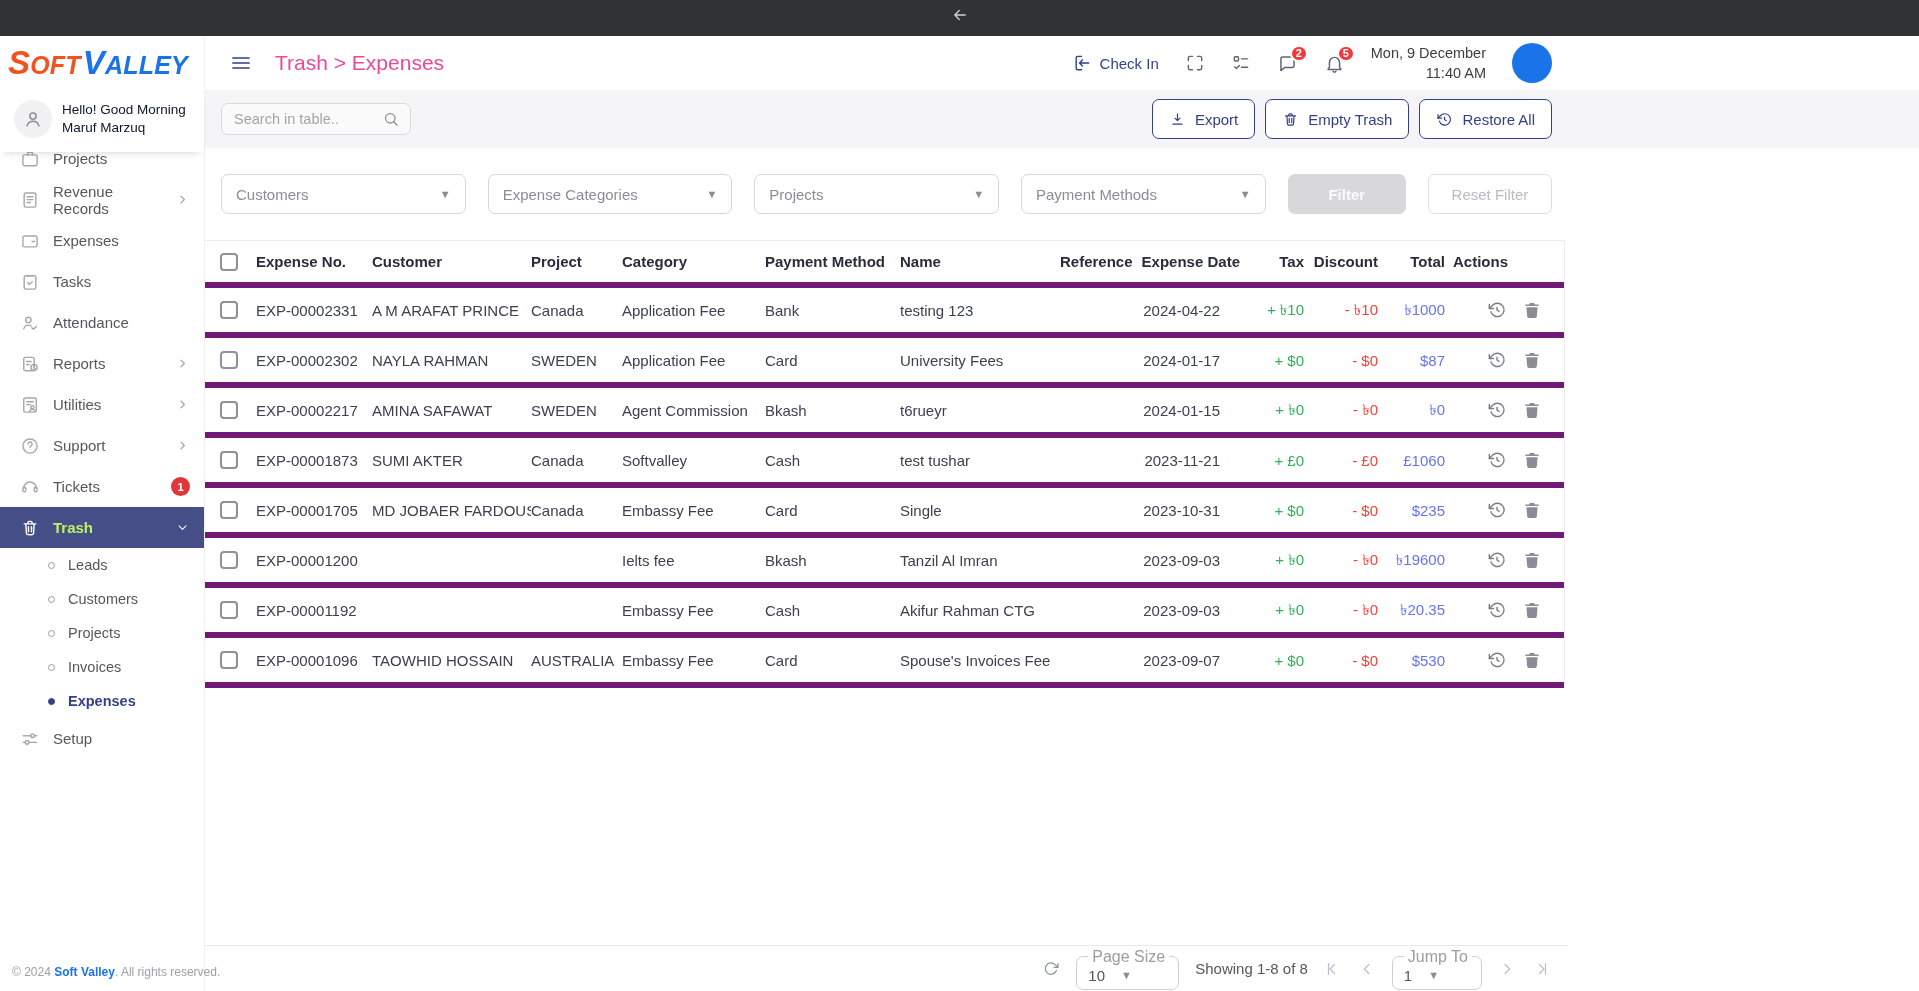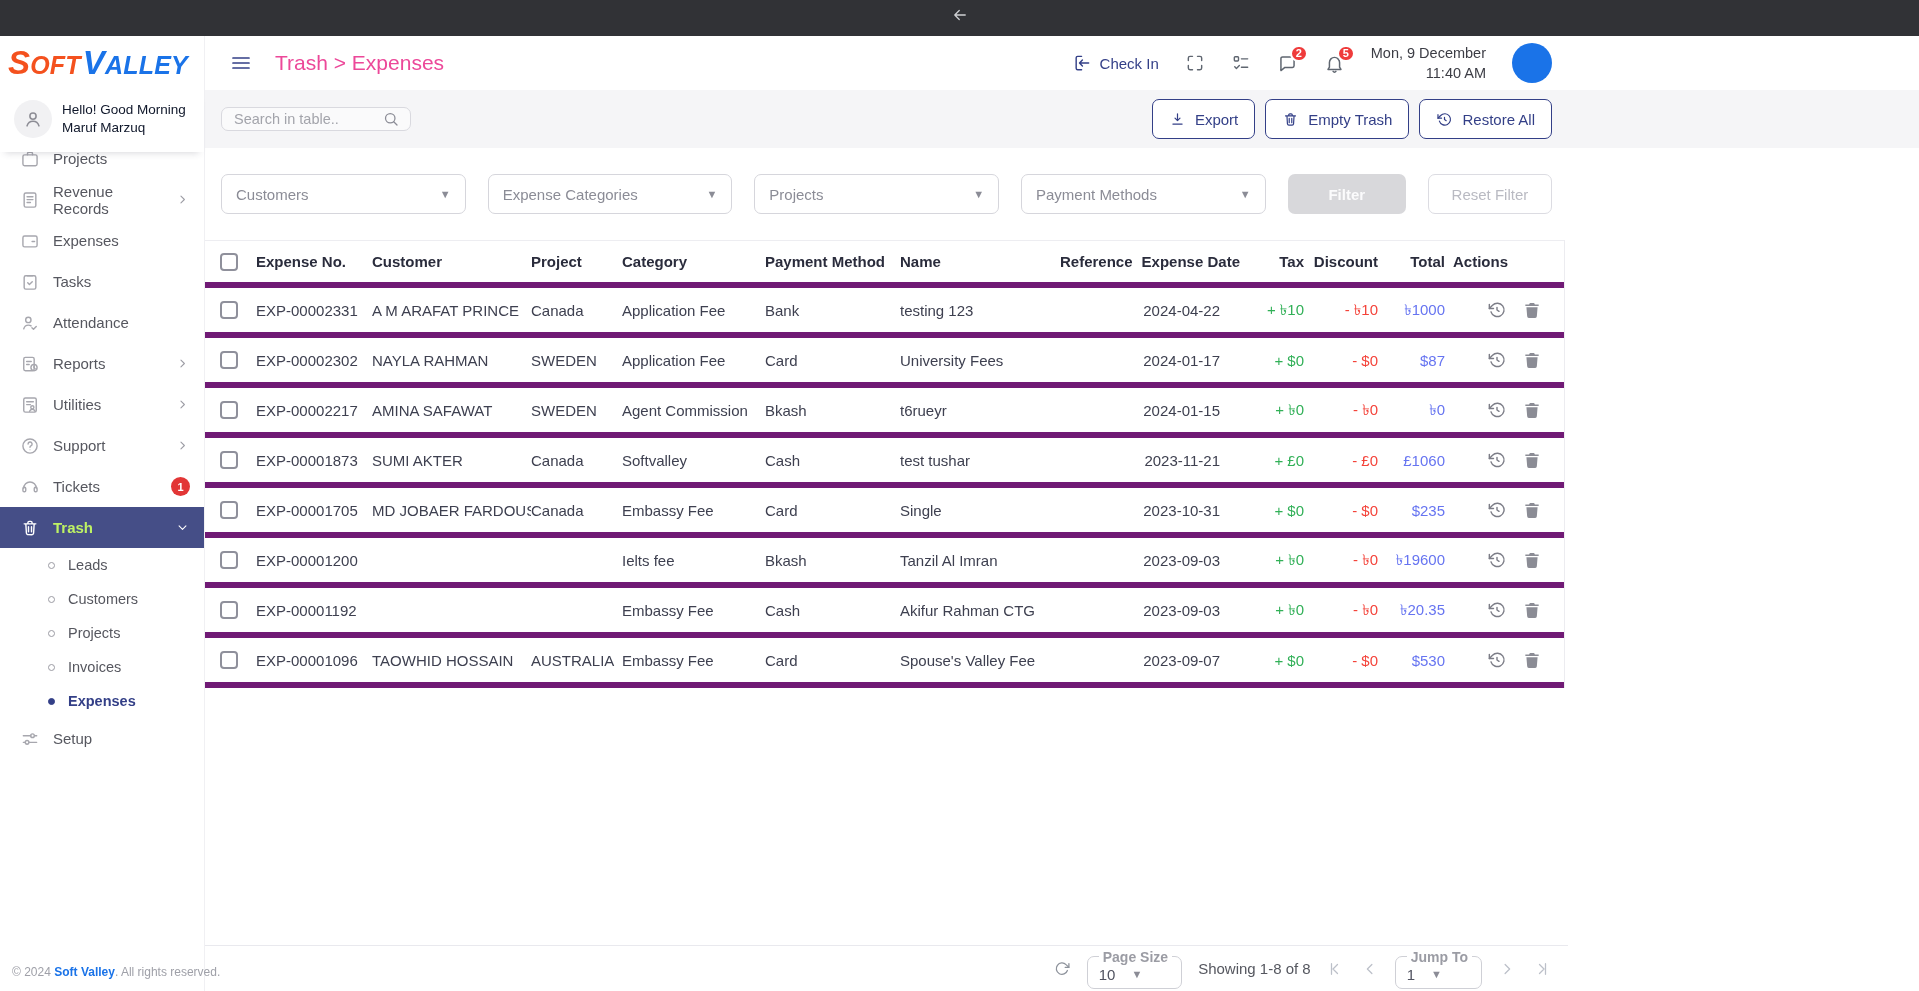--- a/index.html
+++ b/index.html
@@ -47,21 +47,21 @@
   .hamburger { color: #333f87; display: flex; cursor: pointer; }
   .crumb { font-size: 21px; font-weight: 400; color: #ec4899; }
   .mhead-right { margin-left: auto; display: flex; align-items: center; gap: 26px; }
   .checkin { display: flex; align-items: center; gap: 8px; color: #333f87; font-size: 15px; font-weight: 500; cursor: pointer; }
   .hicon { color: #5f6670; position: relative; display: flex; cursor: pointer; }
   .badge-mini { position: absolute; top: -8px; right: -10px; background: #ef3b3b; color: #fff; border-radius: 9px; min-width: 17px; height: 17px; padding: 0 4px; font-size: 11px; font-weight: 700; display: flex; align-items: center; justify-content: center; border: 2px solid #fff; }
   .date-block { text-align: right; font-size: 14.5px; color: #3c3d45; line-height: 1.4; }
   .user-avatar { width: 40px; height: 40px; border-radius: 50%; background: #1a73e8; flex: none; cursor: pointer; }
   .toolband { height: 58px; background: #f5f5f7; flex: none; display: flex; align-items: center; }
   .toolband-in { width: 1363px; display: flex; align-items: center; padding: 0 16px; }
-  .search { width: 190px; height: 24px; border: 1px solid #d9d9df; border-radius: 7px; background: #fafafb; display: flex; align-items: center; padding: 0 10px 0 12px; gap: 6px; }
+  .search { width: 190px; height: 32px; border: 1px solid #d9d9df; border-radius: 7px; background: #fafafb; display: flex; align-items: center; padding: 0 10px 0 12px; gap: 6px; }
   .search input { border: 0; background: transparent; outline: 0; font-size: 14.5px; color: #555; width: 100%; font-family: "Liberation Sans", sans-serif; }
   .search input::placeholder { color: #a3a4ab; }
   .search .sicon { color: #8b8c96; display: flex; }
   .tool-btns { margin-left: auto; display: flex; gap: 10px; }
   .btn-outline { height: 40px; border: 1.5px solid #333f87; color: #333f87; background: #fff; border-radius: 7px; display: flex; align-items: center; gap: 9px; padding: 0 16px; font-size: 15px; font-weight: 500; cursor: pointer; font-family: "Liberation Sans", sans-serif; }
   .filter-row { width: 1363px; display: flex; align-items: center; gap: 22px; padding: 26px 16px; flex: none; }
   .fselect { width: 248px; height: 40px; border: 1px solid #d6d6dc; border-radius: 7px; display: flex; align-items: center; justify-content: space-between; padding: 0 14px; color: #8b8c96; font-size: 15px; background: #fff; cursor: pointer; }
   .fselect .caret { color: #8b8c96; font-size: 11px; }
   .btn-filter { margin-left: auto; width: 120px; height: 40px; background: #d8d8db; color: #fbfbfc; border: none; border-radius: 7px; font-size: 15px; font-weight: 600; font-family: "Liberation Sans", sans-serif; }
   .btn-reset { width: 126px; height: 40px; background: #fff; border: 1px solid #dcdce2; color: #b9bac2; border-radius: 7px; font-size: 15px; font-family: "Liberation Sans", sans-serif; }
@@ -78,21 +78,21 @@
   .cb { width: 18px; height: 18px; border: 2px solid #8f909b; border-radius: 4px; background: #fff; cursor: pointer; }
   .acts { display: flex; gap: 15px; justify-content: flex-end; padding-right: 6px; }
   .act-restore { color: #7c7d87; display: flex; cursor: pointer; }
   .act-delete { color: #8b8c95; display: flex; cursor: pointer; }
   .spacer { flex: 1; }
   
   .pager { width: 1363px; border-top: 1px solid #e9e9ee; height: 46px; display: flex; align-items: center; justify-content: flex-end; gap: 16px; padding: 0 18px; color: #8e929b; font-size: 15px; flex: none; }
   .pg-ic { color: #8d929b; display: flex; cursor: pointer; }
   .pg-arrow { color: #bcc0c9; display: flex; cursor: pointer; }
   .pager fieldset { border: 1px solid #cfd0d6; border-radius: 7px; padding: 1px 9px 5px 11px; display: flex; align-items: center; gap: 16px; color: #515360; min-width: 64px; }
-  .pager legend { font-size: 14px; color: #9b9ca4; padding: 0 4px; font-weight: bold; }
+  .pager legend { font-size: 16px; color: #9b9ca4; padding: 0 4px; }
   .pager .caret { color: #8b8c96; font-size: 11px; }
   .showing { color: #55575f; }
 </style>
 </head>
 <body>
 
 <div class="chrome">
   <div class="chrome-btn">
       <span style="display: inline-flex;">
         <svg viewBox="0 0 24 24" width="18" height="18" fill="none" stroke="currentColor" stroke-width="1.7" stroke-linecap="round" stroke-linejoin="round">
@@ -695,21 +695,21 @@
         </div>
         <div class="trow brow">
           <div class="cell">
             <div class="cb"></div>
           </div>
           <div class="cell">EXP-00001096</div>
           <div class="cell">TAOWHID HOSSAIN</div>
           <div class="cell">AUSTRALIA</div>
           <div class="cell">Embassy Fee</div>
           <div class="cell">Card</div>
-          <div class="cell">Spouse's Valley Fee</div>
+          <div class="cell">Spouse's Invoices Fee</div>
           <div class="cell r"></div>
           <div class="cell r" style="padding-right:28px">2023-09-07</div>
           <div class="cell r tax">+ $0</div>
           <div class="cell r disc">- $0</div>
           <div class="cell r total">$530</div>
           <div class="acts">
             <span class="act-restore">
               <svg viewBox="0 0 24 24" width="20" height="20" fill="none" stroke="currentColor" stroke-width="1.7" stroke-linecap="round" stroke-linejoin="round">
                 <path d="M2.8 5.2v5h5"></path>
                 <path d="M4.8 14.2A8 8 0 1 0 6.6 6.4L2.8 10.2"></path>

